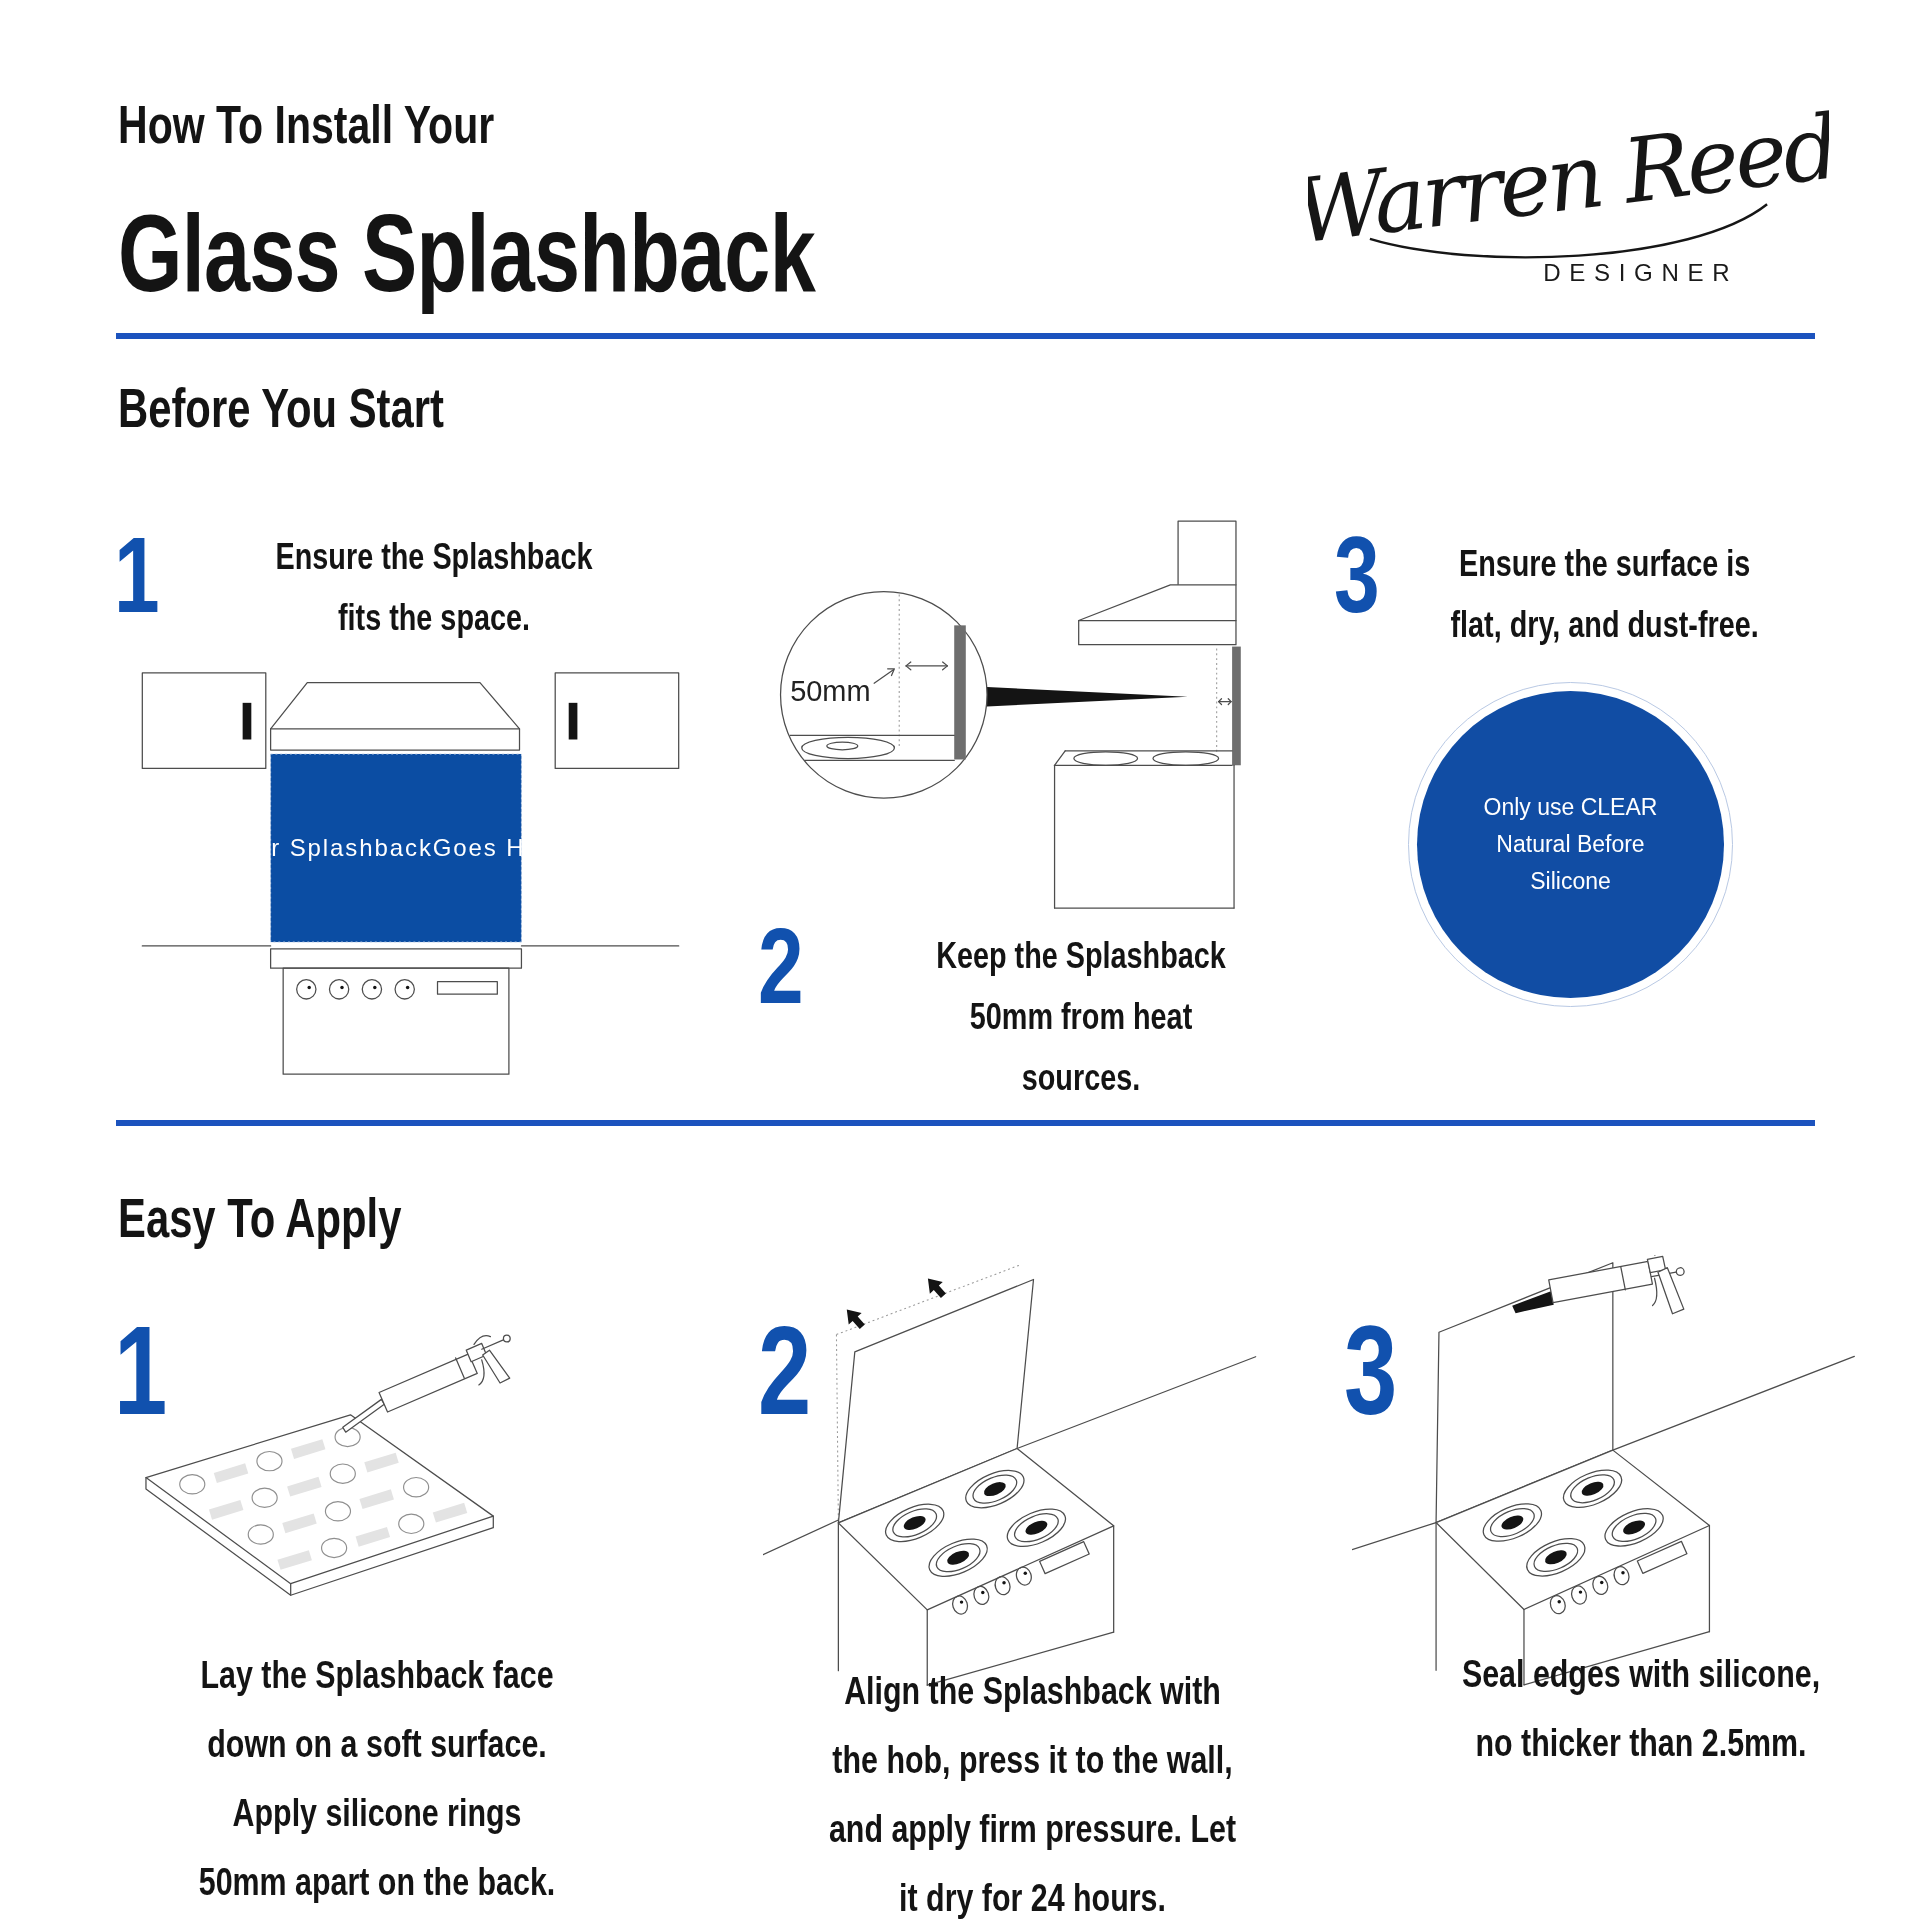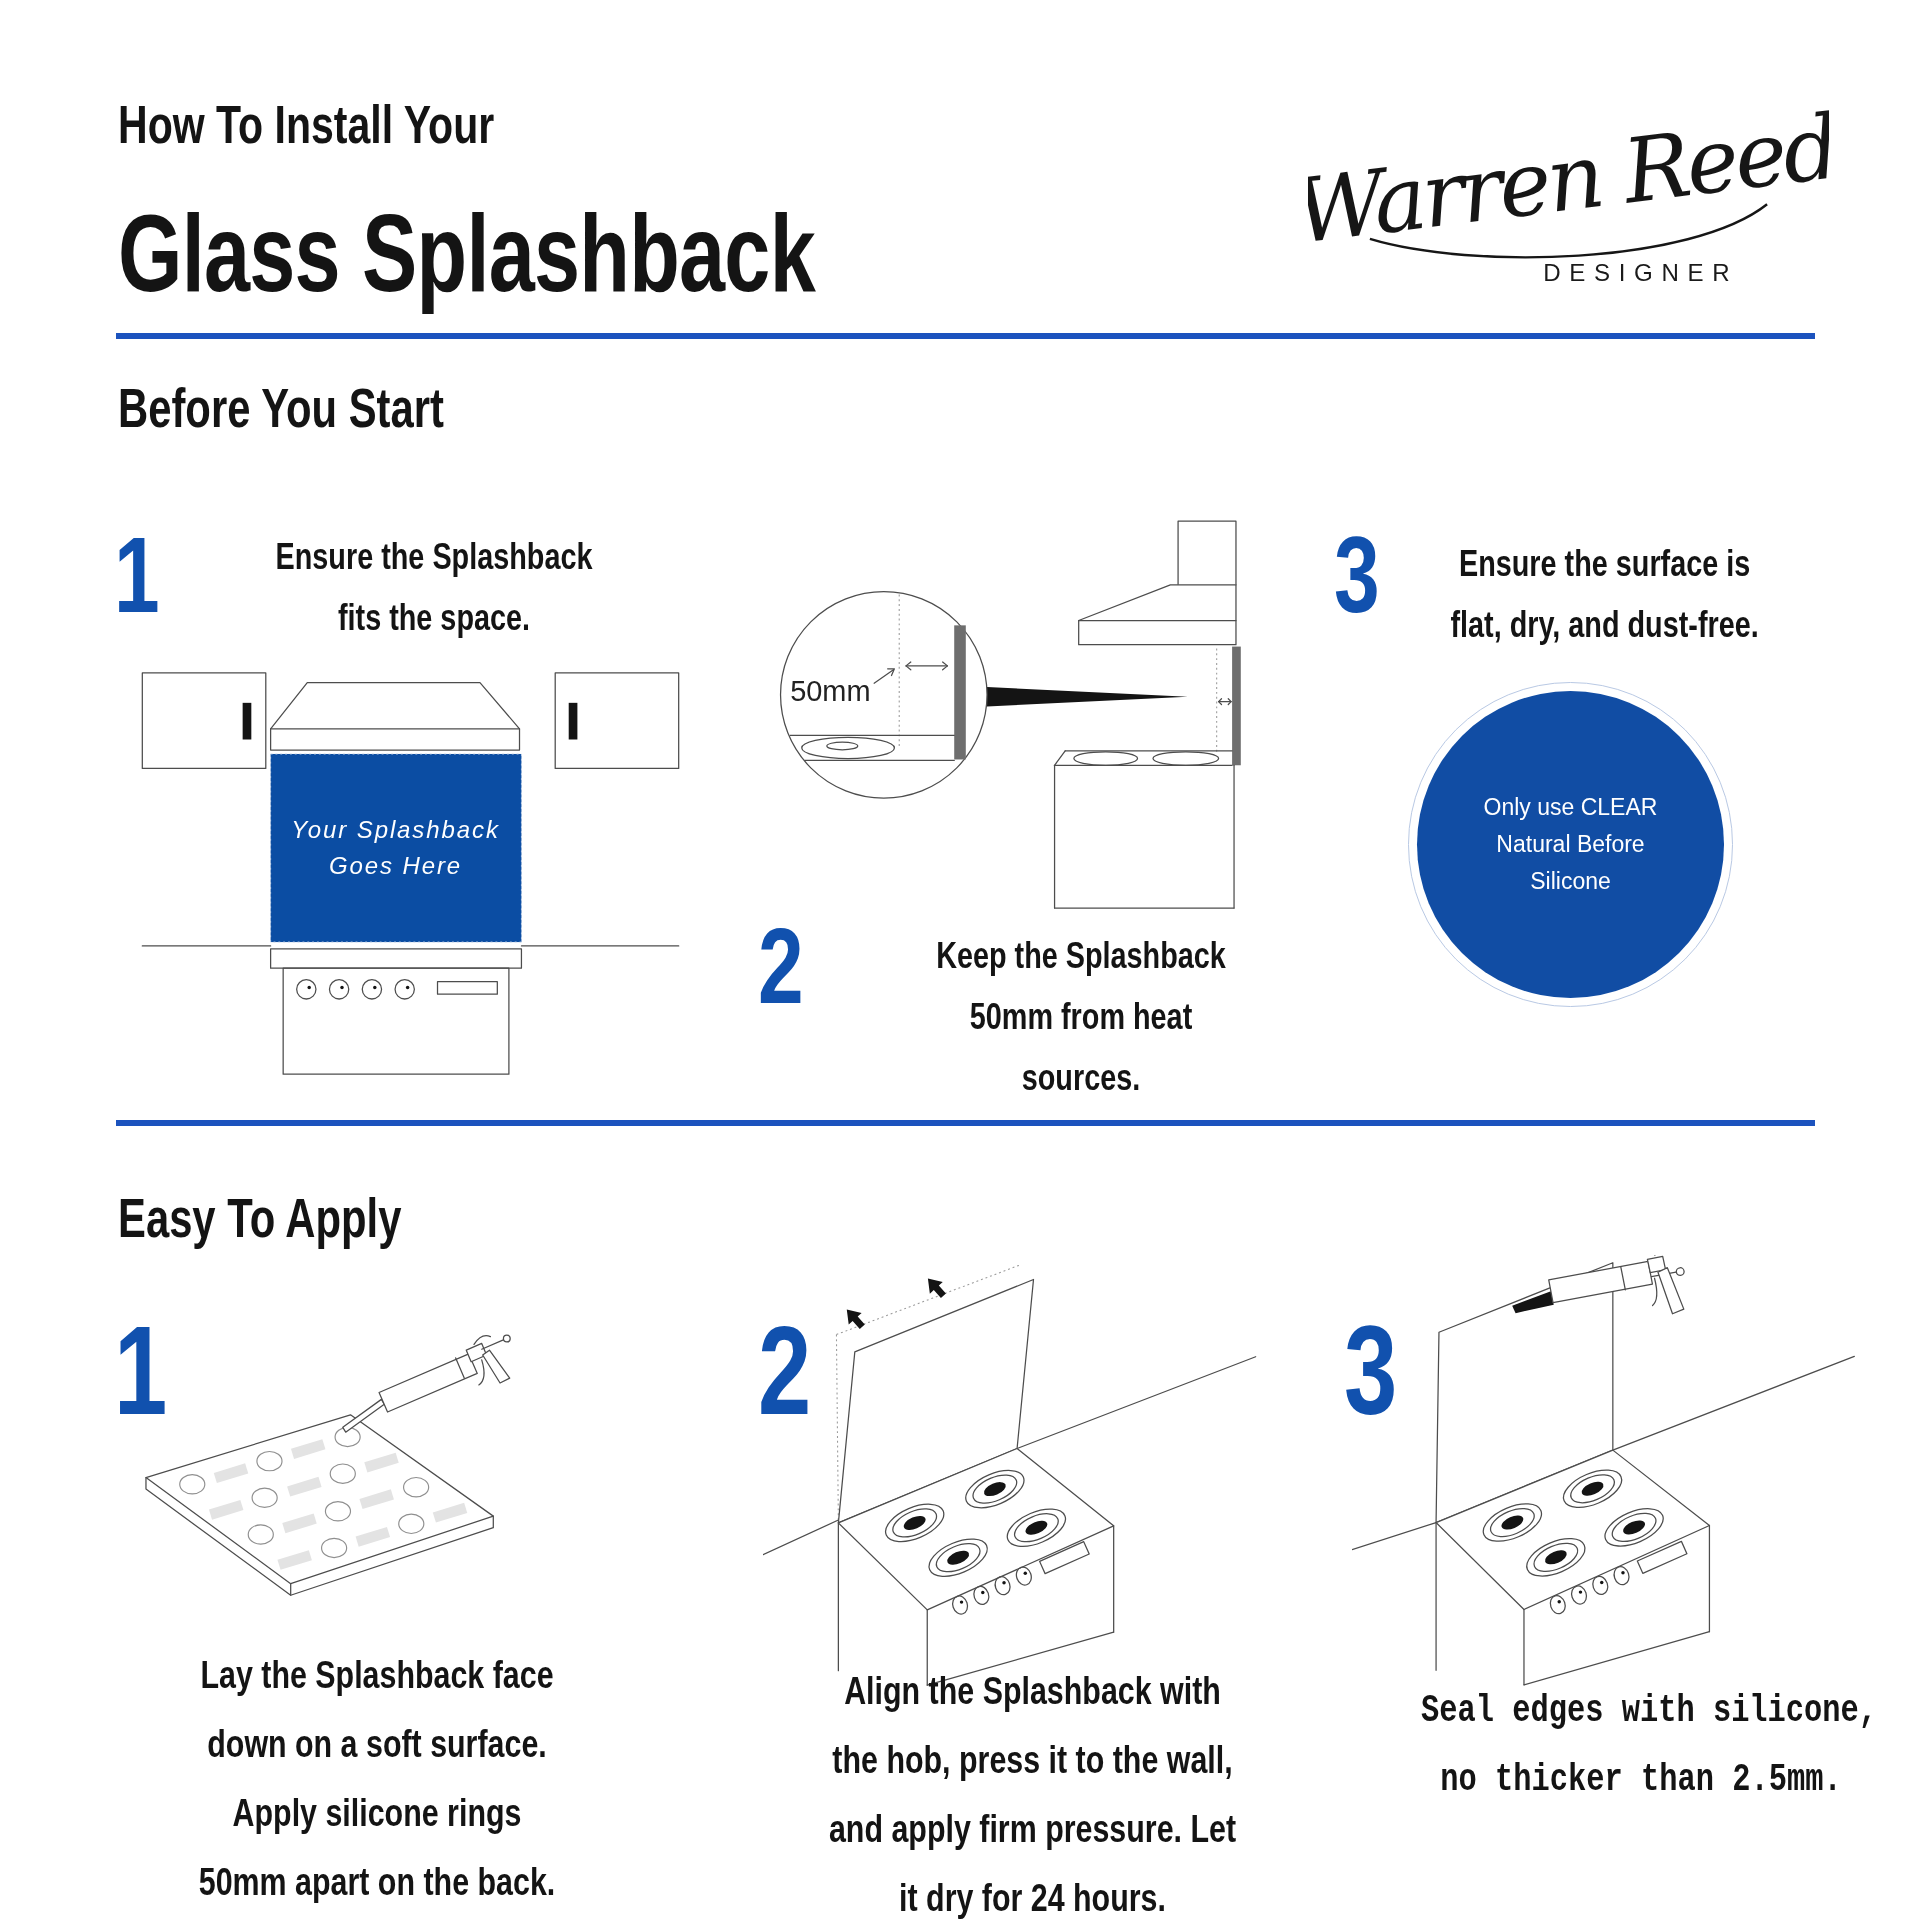--- a/index.html
+++ b/index.html
@@ -22,22 +22,22 @@
   .divider{left:116px;width:1699px;height:5.8px;background:var(--divider-blue);}
   .sec-head{font-size:55px;font-weight:700;}
   .num{color:var(--accent-blue);font-weight:700;line-height:1;}
   .num-top{font-size:108px;}
   .num-big{font-size:126px;}
   .step-text{font-size:36px;font-weight:700;line-height:1.7;text-align:center;}
   .step-text .line,.caption .line{display:block;white-space:nowrap;transform:scaleX(.8);transform-origin:50% 50%;}
   .step-text.left{text-align:center;}
   .step-text.left .line{transform-origin:0 50%;}
   .caption{font-size:38px;font-weight:700;line-height:1.82;text-align:center;}
-  .panel-label{display:flex;flex-direction:column;justify-content:center;align-items:center;
-    color:#fff;font-size:24px;font-weight:400;letter-spacing:1.9px;line-height:1.5;text-align:center;font-style:italic;}
+  .panel-label{display:flex;justify-content:center;align-items:center;
+    color:#fff;font-size:24px;font-weight:400;letter-spacing:1.9px;line-height:1.5;text-align:center;}
   .panel-label .line{display:block;white-space:nowrap;}
   .badge{background:var(--badge-blue);border-radius:50%;display:flex;flex-direction:column;
     justify-content:center;align-items:center;color:#fff;text-align:center;
     font-size:23px;font-weight:400;line-height:1.62;}
   .badge::after{content:"";position:absolute;inset:-8.7px;border:1px solid #b9c9e4;border-radius:50%;}
   .badge .line{display:block;white-space:nowrap;}
   
   .ln{fill:none;stroke:var(--line-gray);stroke-width:1.3px;stroke-linejoin:round;stroke-linecap:round;}
   .lnf{fill:#fff;stroke:var(--line-gray);stroke-width:1.3px;stroke-linejoin:round;}
   .ink{fill:var(--ink);stroke:none;}
@@ -307,19 +307,19 @@
       <use href="#burner" transform="translate(292,282)"></use>
       <use href="#knob" transform="translate(213,362)"></use>
       <use href="#knob" transform="translate(235,352)"></use>
       <use href="#knob" transform="translate(257,342)"></use>
       <use href="#knob" transform="translate(279,332)"></use>
       <g transform="translate(321,313) rotate(-24)">
         <rect class="ln" x="-25" y="-7" width="50" height="14"></rect>
       </g>
     </g>
   </svg>
-  <div class="abs caption" style="left:1366px;top:1676px;width:550px;font-family:Liberation Mono, monospace;">
+  <div class="abs caption" style="left:1366px;top:1640px;width:550px;">
     <span class="line">Seal edges with silicone,</span>
     <span class="line">no thicker than 2.5mm.</span>
   </div>
 
 </div>
 
 
 </body></html>

